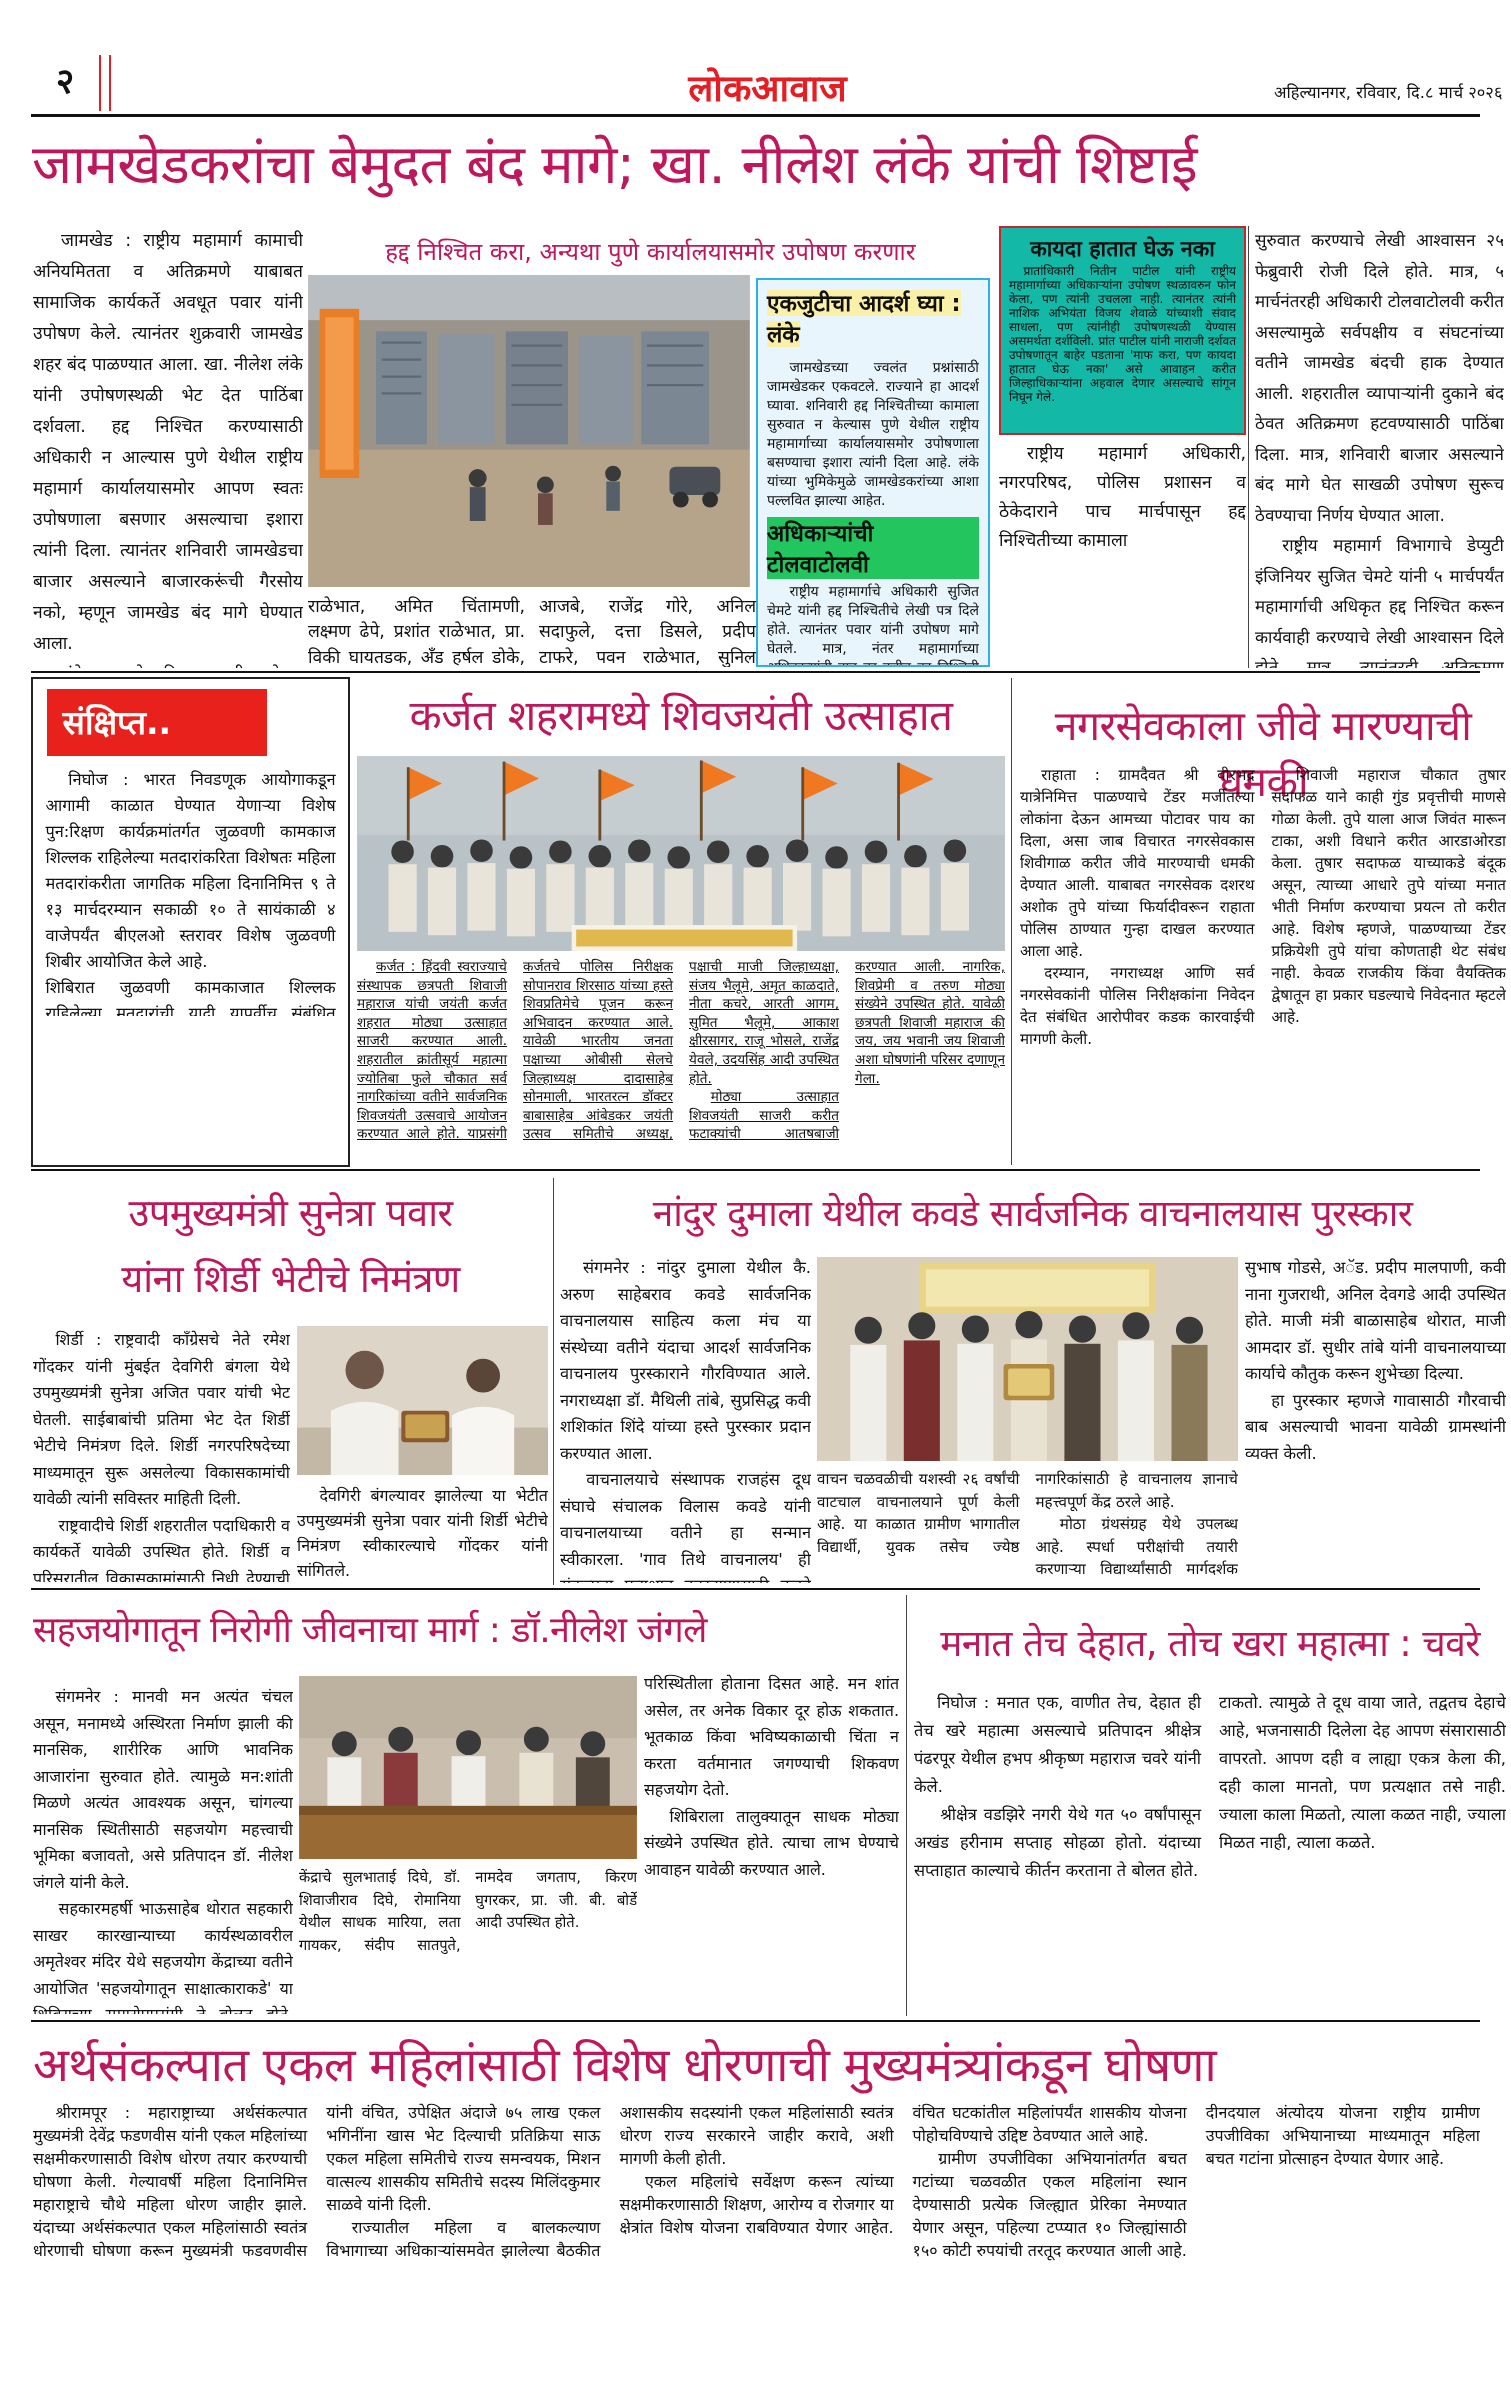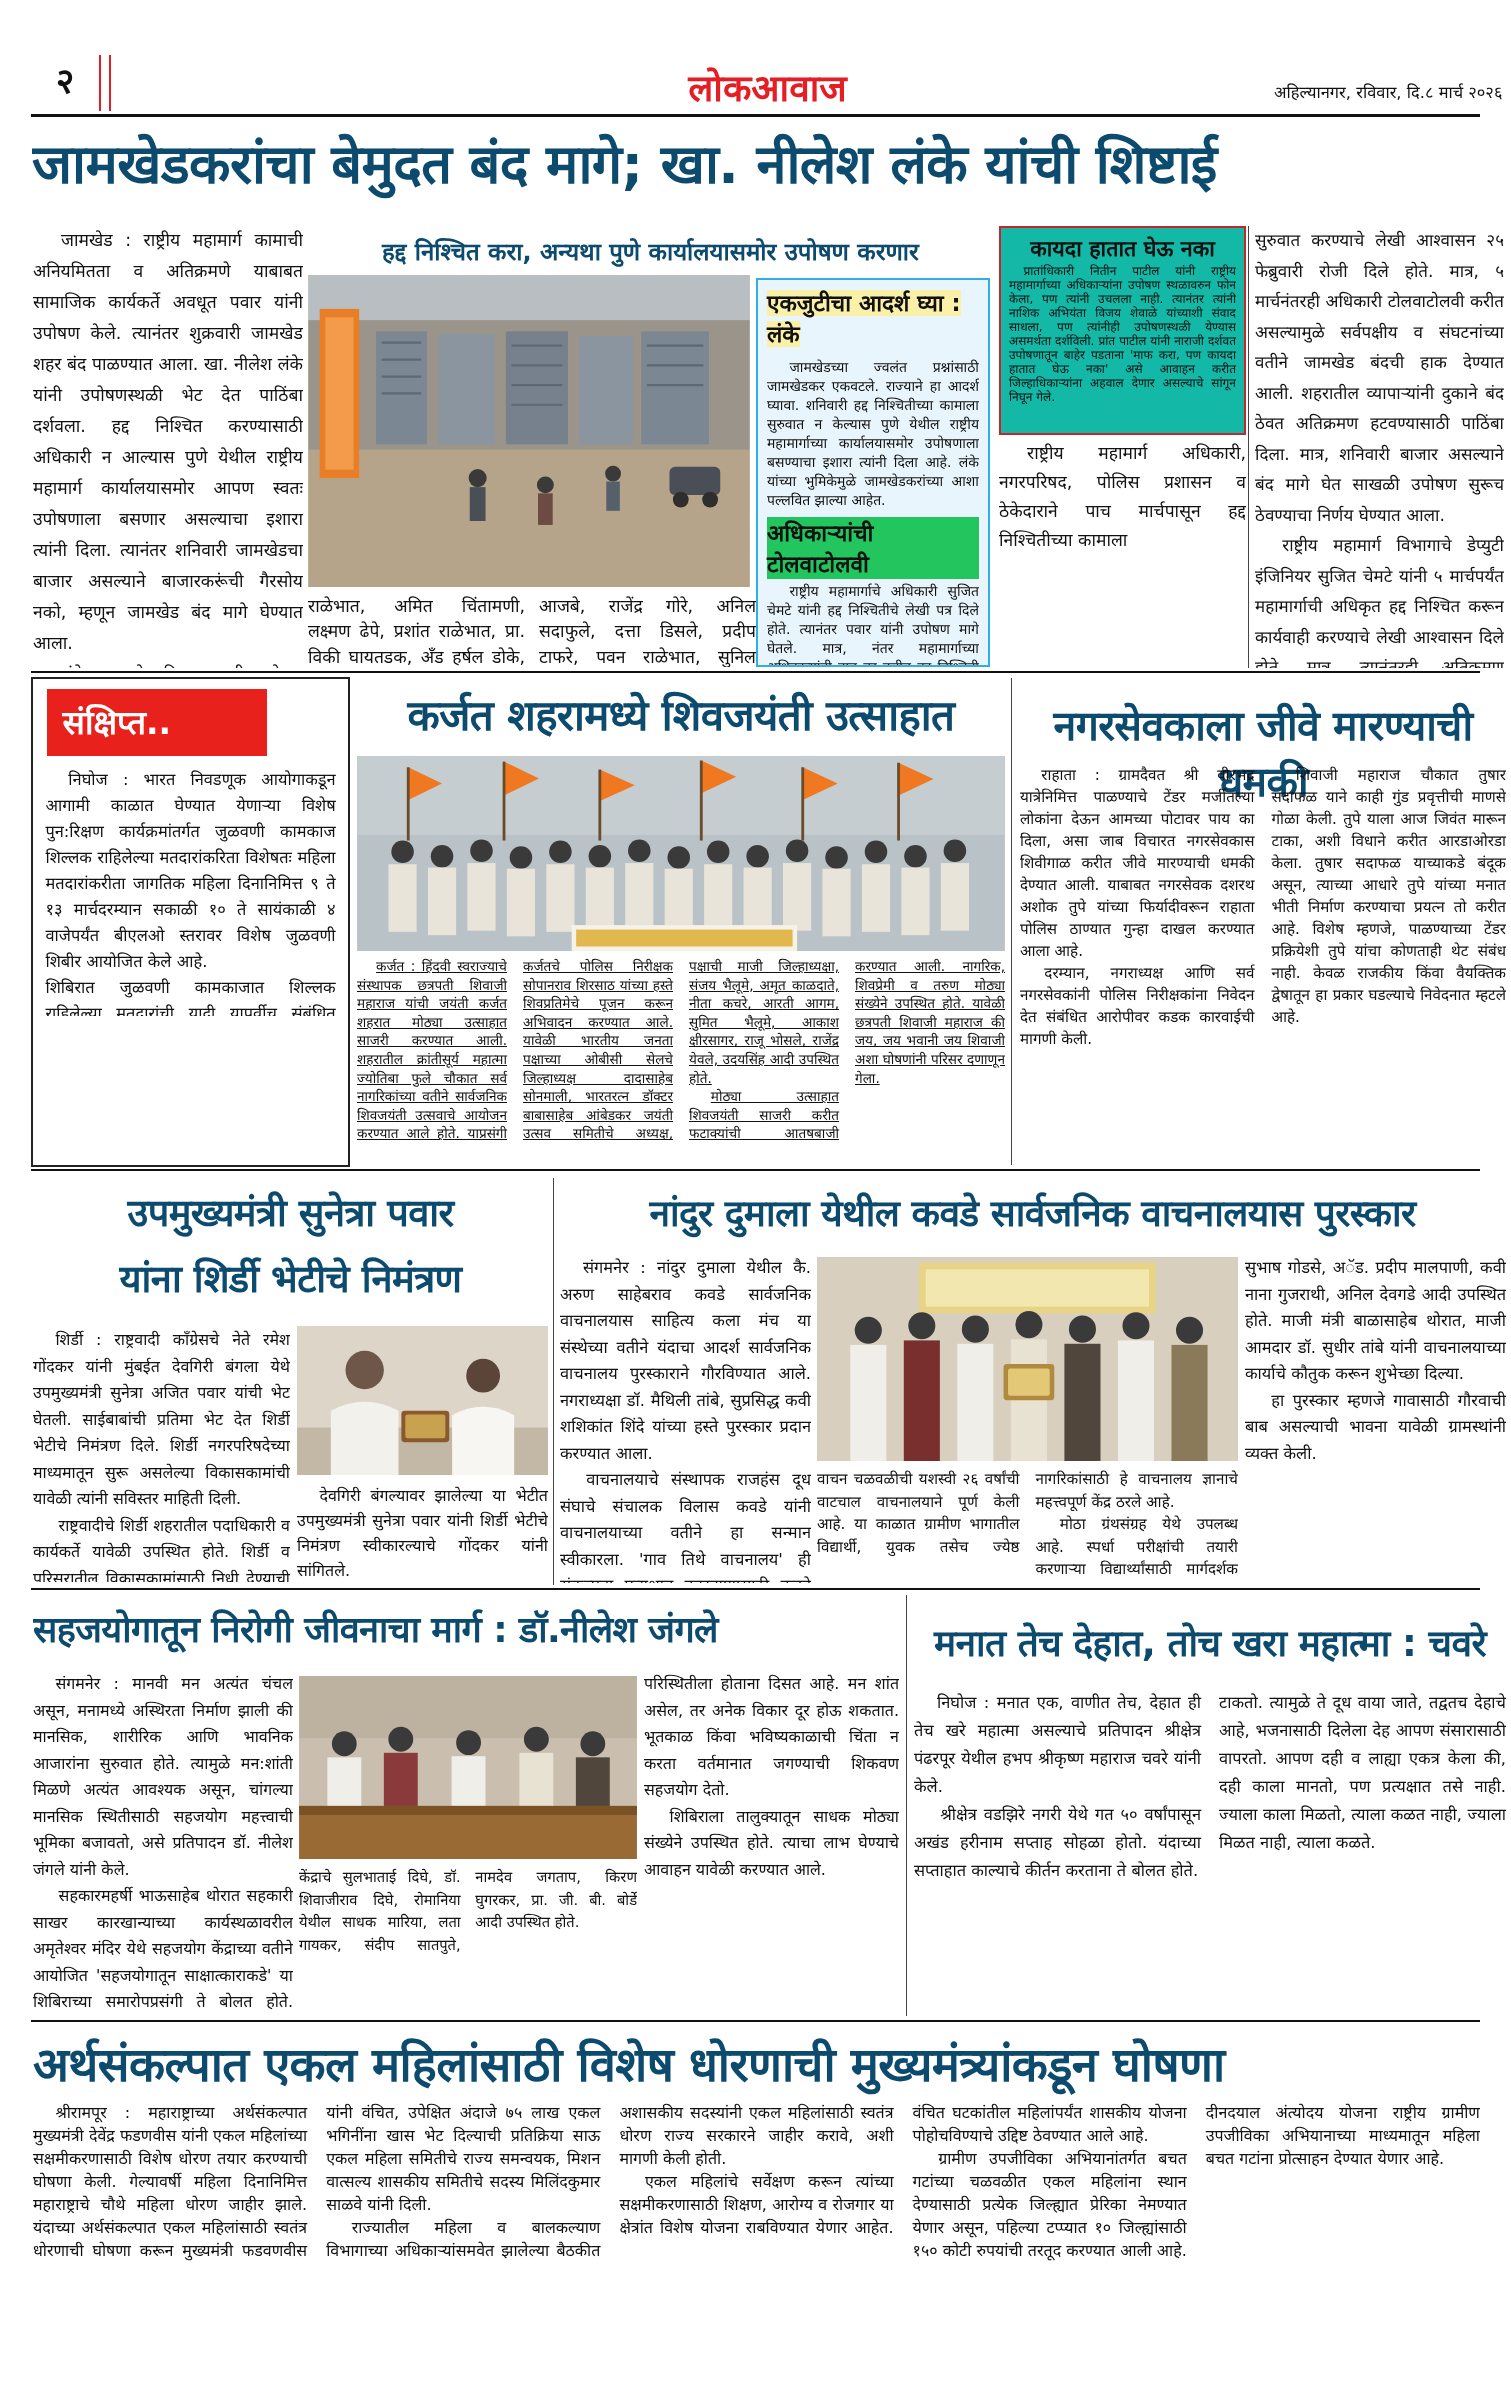--- a/index.html
+++ b/index.html
@@ -3,21 +3,21 @@
 <meta charset="utf-8">
 <style>
   html,body{margin:0;padding:0;}
   body{
     width:1512px;height:2401px;position:relative;background:#ffffff;
     font-family:"DejaVu Sans", sans-serif;color:#111;
   }
   .abs{position:absolute;}
   .rule-h{position:absolute;background:#111;}
   .rule-v{position:absolute;background:#444;}
-  .headline{font-weight:700;color:#0c4a6e;letter-spacing:-0.6px;}
+  .headline{font-weight:400;color:#be185d;letter-spacing:-0.6px;}
   .center{text-align:center;}
   .bodytxt{text-align:justify;overflow:hidden;}
   .bodytxt p{margin:0 0 0 0;text-indent:1.6em;}
   .names{overflow:hidden;text-align:justify;}
   .boxhead{font-weight:900;}
   .cols2{column-count:2;}
   .cols4{column-count:4;}
   .cols5{column-count:5;}
   .photo{position:absolute;overflow:hidden;background:#cfcac2;}
   .photo svg{display:block;}
@@ -270,21 +270,21 @@
 <div class="abs bodytxt" style="left:1245px;top:1255px;width:261px;height:328px;font-size:16.4px;line-height:26.5px;">
   <p style="text-indent:0;">सुभाष गोडसे, अॅड. प्रदीप मालपाणी, कवी नाना गुजराथी, अनिल देवगडे आदी उपस्थित होते. माजी मंत्री बाळासाहेब थोरात, माजी आमदार डॉ. सुधीर तांबे यांनी वाचनालयाच्या कार्याचे कौतुक करून शुभेच्छा दिल्या.</p>
   <p>हा पुरस्कार म्हणजे गावासाठी गौरवाची बाब असल्याची भावना यावेळी ग्रामस्थांनी व्यक्त केली.</p>
 </div>
 
 <div class="rule-h" style="left:31px;top:1588px;width:1449px;height:1.7px;"></div>
 
 <div class="abs headline" style="left:33px;top:1604px;width:867px;font-size:36px;white-space:nowrap;overflow:hidden;">सहजयोगातून निरोगी जीवनाचा मार्ग : डॉ.नीलेश जंगले</div>
 
 <div class="abs bodytxt" style="left:33px;top:1671px;width:260px;height:343px;font-size:16px;line-height:26.5px;">
-  <p style="text-indent:1.4em;">संगमनेर : मानवी मन अत्यंत चंचल असून, मनामध्ये अस्थिरता निर्माण झाली की मानसिक, शारीरिक आणि भावनिक आजारांना सुरुवात होते. त्यामुळे मन:शांती मिळणे अत्यंत आवश्यक असून, चांगल्या मानसिक स्थितीसाठी सहजयोग महत्त्वाची भूमिका बजावतो, असे प्रतिपादन डॉ. नीलेश जंगले यांनी केले.</p>
+  <p style="text-indent:1.4em;margin-top:13px;">संगमनेर : मानवी मन अत्यंत चंचल असून, मनामध्ये अस्थिरता निर्माण झाली की मानसिक, शारीरिक आणि भावनिक आजारांना सुरुवात होते. त्यामुळे मन:शांती मिळणे अत्यंत आवश्यक असून, चांगल्या मानसिक स्थितीसाठी सहजयोग महत्त्वाची भूमिका बजावतो, असे प्रतिपादन डॉ. नीलेश जंगले यांनी केले.</p>
   <p>सहकारमहर्षी भाऊसाहेब थोरात सहकारी साखर कारखान्याच्या कार्यस्थळावरील अमृतेश्वर मंदिर येथे सहजयोग केंद्राच्या वतीने आयोजित 'सहजयोगातून साक्षात्काराकडे' या शिबिराच्या समारोपप्रसंगी ते बोलत होते. व्यासपीठावर काँग्रेसचे माजी मंत्री बाळासाहेब थोरात, माजी आमदार डॉ. सुधीर तांबे, दुर्गाताई तांबे, सहजयोग</p>
 </div>
 
 <div class="photo" style="left:299px;top:1676px;width:338px;height:183px;">
   <svg width="338" height="183" viewBox="0 0 598 324">
     <rect width="598" height="324" fill="#cabfae"></rect>
     <rect y="0" width="598" height="110" fill="#bdb2a0"></rect>
     <g fill="#3a3a3a">
       <circle cx="80" cy="120" r="22"></circle>
         <circle cx="180" cy="112" r="22"></circle>

